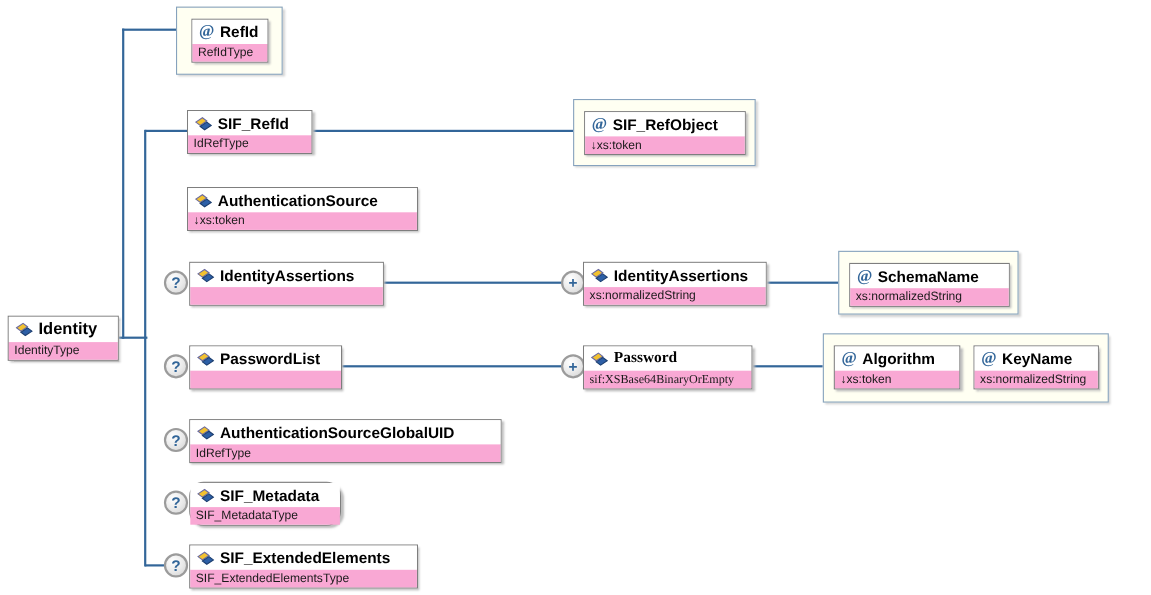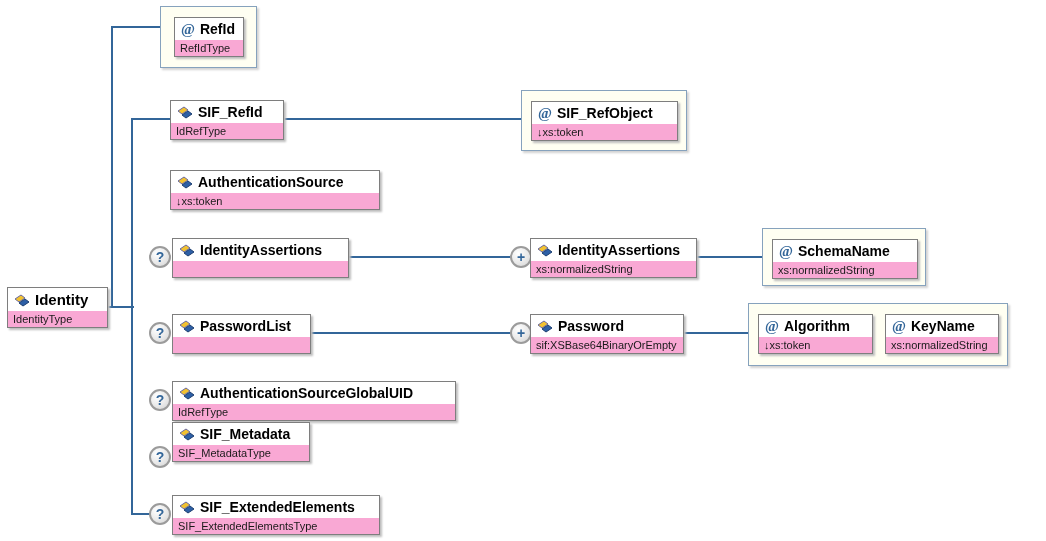--- a/index.html
+++ b/index.html
@@ -169,21 +169,21 @@
           <polygon points="1,5 7,1 11,4 5,8" fill="#f2c230" stroke="#6a6aa0" stroke-width="1"></polygon>
           <polygon points="5,9 11,5 15,8 9,12" fill="#2d5fa6" stroke="#1d3f70" stroke-width="1"></polygon>
         </svg>
       </span>
       <span>PasswordList</span>
     </div>
     <div class="row-type"></div>
   </div>
 
   <div class="badge" style="left:510px;top:322px;">+</div>
-  <div class="node" style="left:530px;top:314px;width:154px;">
+  <div class="node" style="left:530px;top:314px;width:154px;font-family:Liberation Serif, serif;">
     <div class="row-name">
       <span class="el-icon">
         <svg width="16" height="13" viewBox="0 0 16 13">
           <polygon points="1,5 7,1 11,4 5,8" fill="#f2c230" stroke="#6a6aa0" stroke-width="1"></polygon>
           <polygon points="5,9 11,5 15,8 9,12" fill="#2d5fa6" stroke="#1d3f70" stroke-width="1"></polygon>
         </svg>
       </span>
       <span>Password</span>
     </div>
     <div class="row-type">sif:XSBase64BinaryOrEmpty</div>
@@ -214,21 +214,21 @@
           <polygon points="1,5 7,1 11,4 5,8" fill="#f2c230" stroke="#6a6aa0" stroke-width="1"></polygon>
           <polygon points="5,9 11,5 15,8 9,12" fill="#2d5fa6" stroke="#1d3f70" stroke-width="1"></polygon>
         </svg>
       </span>
       <span>AuthenticationSourceGlobalUID</span>
     </div>
     <div class="row-type">IdRefType</div>
   </div>
 
   <div class="badge" style="left:149px;top:446px;">?</div>
-  <div class="node" style="left:172px;top:422px;width:138px;">
+  <div class="node" style="left:172px;top:438px;width:138px;border-radius:13px;">
     <div class="row-name">
       <span class="el-icon">
         <svg width="16" height="13" viewBox="0 0 16 13">
           <polygon points="1,5 7,1 11,4 5,8" fill="#f2c230" stroke="#6a6aa0" stroke-width="1"></polygon>
           <polygon points="5,9 11,5 15,8 9,12" fill="#2d5fa6" stroke="#1d3f70" stroke-width="1"></polygon>
         </svg>
       </span>
       <span>SIF_Metadata</span>
     </div>
     <div class="row-type">SIF_MetadataType</div>

